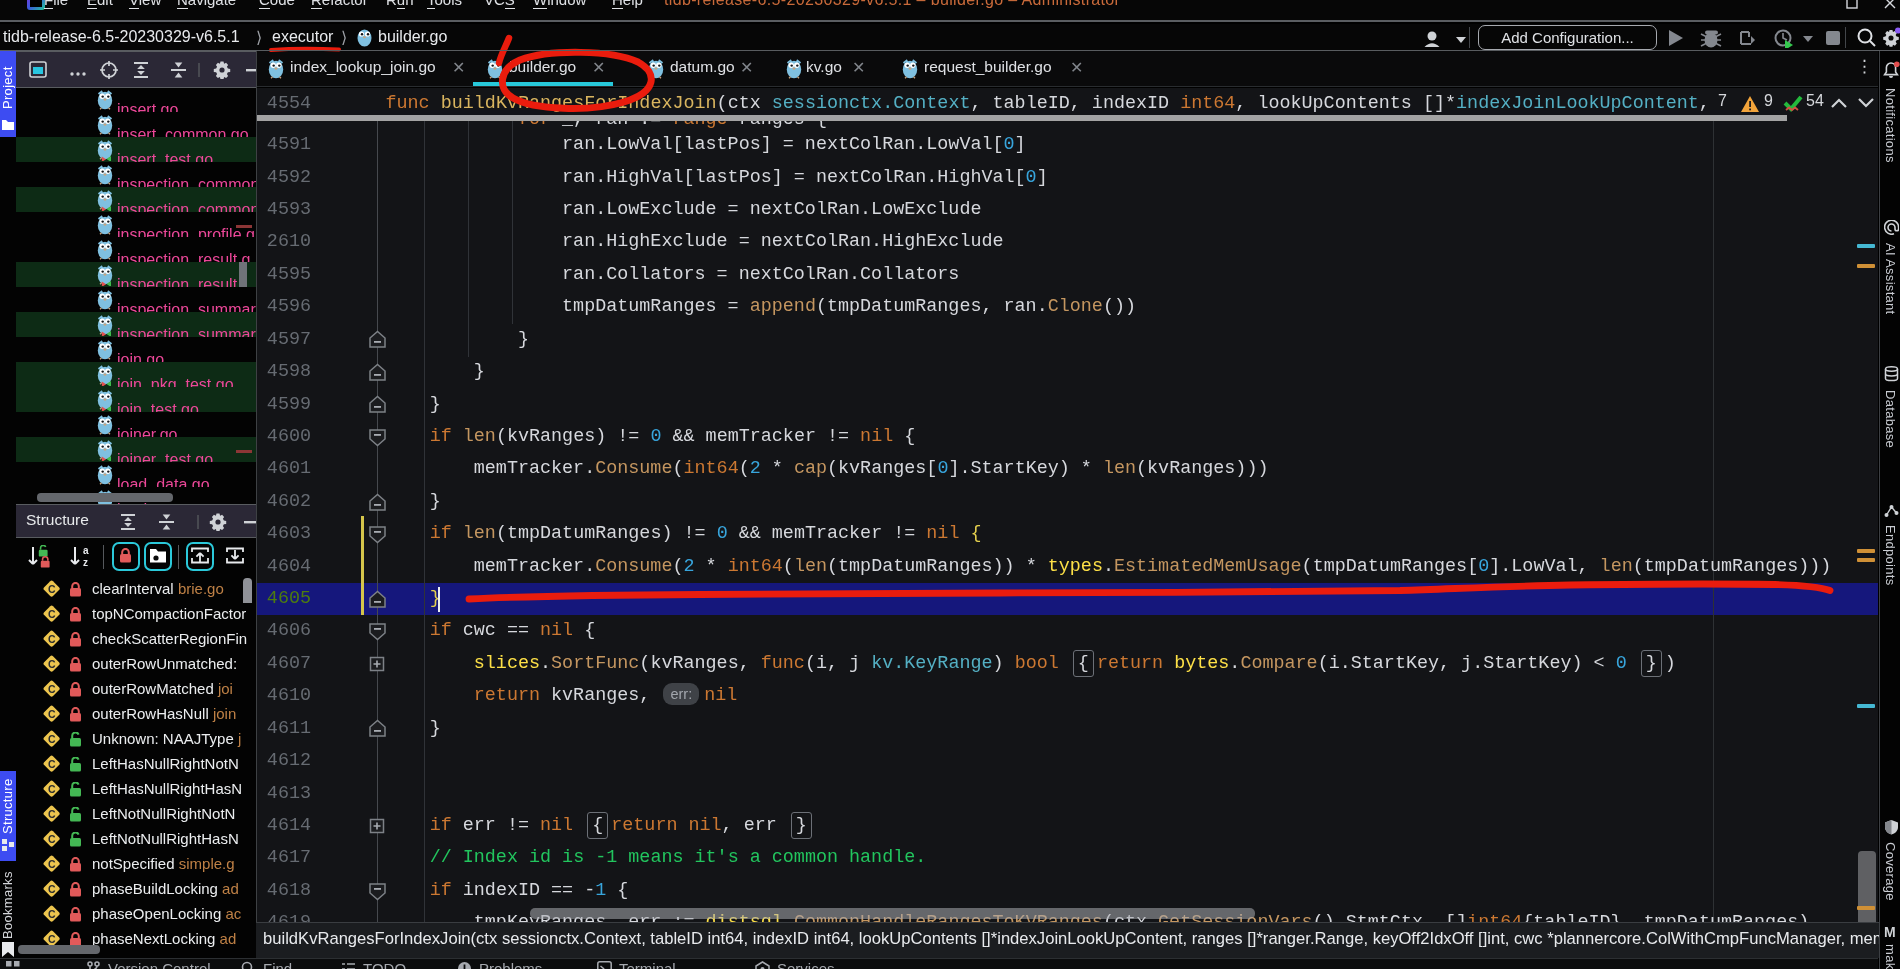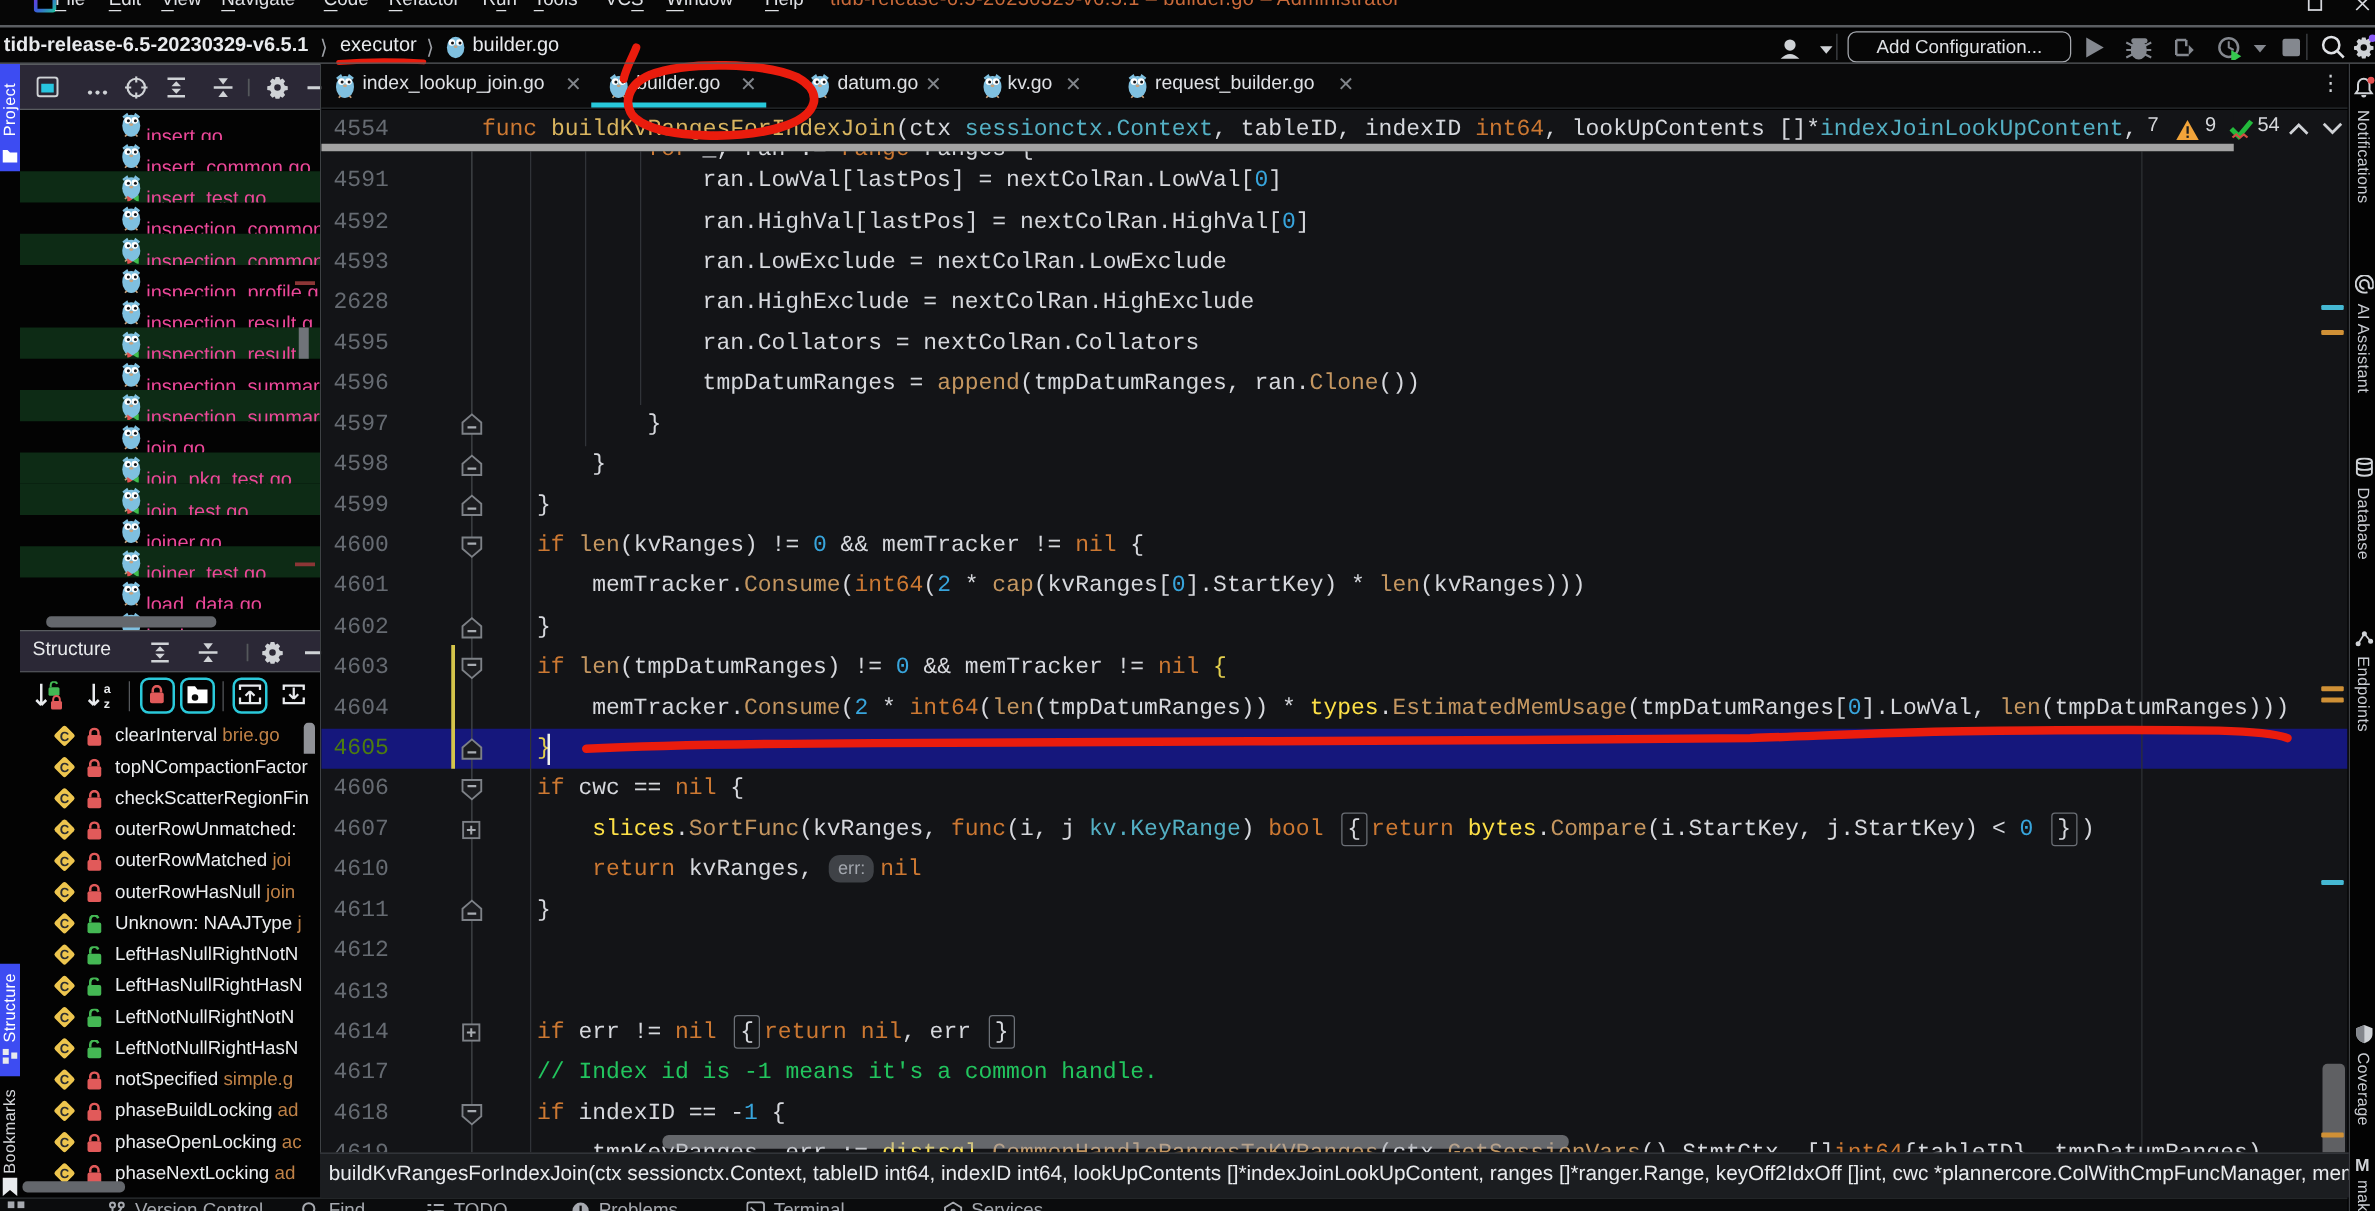--- a/index.html
+++ b/index.html
@@ -124,21 +124,21 @@
 <span class="mi" style="left:484px">VC<b>S</b></span>
 <span class="mi" style="left:533px"><b>W</b>indow</span>
 <span class="mi" style="left:612px"><b>H</b>elp</span>
 <span id="title">tidb-release-6.5-20230329-v6.5.1 – builder.go – Administrator</span>
 <svg class="abs" style="left:1845px;top:-4px" width="52" height="14">
         <rect x="2" y="2" width="10" height="10" fill="none" stroke="#d6d8dd" stroke-width="1.4"></rect>
         <path d="M40 2 L50 12 M50 2 L40 12" stroke="#d6d8dd" stroke-width="1.4"></path>
       </svg>
 </div>
 <div id="row2">
-<span class="bc" style="left:3px;font-weight:bold">tidb-release-6.5-20230329-v6.5.1</span>
+<span class="bc" style="left:3px;font-weight:normal">tidb-release-6.5-20230329-v6.5.1</span>
 <span class="bc" style="left:256px;color:#9da0a6">⟩</span>
 <span class="bc" style="left:272px">executor</span>
 <span class="bc" style="left:341px;color:#9da0a6">⟩</span>
 <svg class="abs" style="left:356px;top:4px" width="17" height="19" viewBox="0 0 17 19">
         <ellipse cx="8.5" cy="10" rx="7" ry="8.6" fill="#7fc0e0"></ellipse>
         <circle cx="5.5" cy="6" r="2.6" fill="#fff"></circle>
         <circle cx="11.5" cy="6" r="2.6" fill="#fff"></circle>
         <circle cx="6" cy="6.3" r="1.2" fill="#111"></circle>
         <circle cx="12" cy="6.3" r="1.2" fill="#111"></circle>
         <ellipse cx="8.5" cy="9.3" rx="1.5" ry="1" fill="#c9a27c"></ellipse>
@@ -515,21 +515,21 @@
 <div class="guide" style="left:167px;top:33px;height:801px"></div>
 <div class="guide" style="left:211px;top:33px;height:236px"></div>
 <div class="guide" style="left:255px;top:33px;height:203px"></div>
 <div class="guide" style="left:1456px;top:33px;height:801px;background:#2e3134"></div>
 <div id="foldline"></div>
 <div id="chbar"></div>
 <div class="line" style="top:16px"><span class="c">            <span class="k">for</span> _, ran := <span class="k">range</span> ranges {</span></div>
 <div class="line" style="top:41.1px"><span class="num">4591</span><span class="c">                ran.LowVal[lastPos] = nextColRan.LowVal[<span class="nu">0</span>]</span></div>
 <div class="line" style="top:73.5px"><span class="num">4592</span><span class="c">                ran.HighVal[lastPos] = nextColRan.HighVal[<span class="nu">0</span>]</span></div>
 <div class="line" style="top:105.9px"><span class="num">4593</span><span class="c">                ran.LowExclude = nextColRan.LowExclude</span></div>
-<div class="line" style="top:138.4px"><span class="num">2628</span><span class="c">                ran.HighExclude = nextColRan.HighExclude</span></div>
+<div class="line" style="top:138.4px"><span class="num">2610</span><span class="c">                ran.HighExclude = nextColRan.HighExclude</span></div>
 <div class="line" style="top:170.8px"><span class="num">4595</span><span class="c">                ran.Collators = nextColRan.Collators</span></div>
 <div class="line" style="top:203.2px"><span class="num">4596</span><span class="c">                tmpDatumRanges = <span class="m">append</span>(tmpDatumRanges, ran.<span class="m">Clone</span>())</span></div>
 <div class="line" style="top:235.6px"><span class="num">4597</span><span class="c">            }</span></div>
 <div class="line" style="top:268.1px"><span class="num">4598</span><span class="c">        }</span></div>
 <div class="line" style="top:300.5px"><span class="num">4599</span><span class="c">    }</span></div>
 <div class="line" style="top:332.9px"><span class="num">4600</span><span class="c">    <span class="k">if</span> <span class="m">len</span>(kvRanges) != <span class="nu">0</span> &amp;&amp; memTracker != <span class="k">nil</span> {</span></div>
 <div class="line" style="top:365.3px"><span class="num">4601</span><span class="c">        memTracker.<span class="m">Consume</span>(<span class="k">int64</span>(<span class="nu">2</span> * <span class="m">cap</span>(kvRanges[<span class="nu">0</span>].StartKey) * <span class="m">len</span>(kvRanges)))</span></div>
 <div class="line" style="top:397.8px"><span class="num">4602</span><span class="c">    }</span></div>
 <div class="line" style="top:430.2px"><span class="num">4603</span><span class="c">    <span class="k">if</span> <span class="m">len</span>(tmpDatumRanges) != <span class="nu">0</span> &amp;&amp; memTracker != <span class="k">nil</span> <span class="yb">{</span></span></div>
 <div class="line" style="top:462.6px"><span class="num">4604</span><span class="c">        memTracker.<span class="m">Consume</span>(<span class="nu">2</span> * <span class="k">int64</span>(<span class="m">len</span>(tmpDatumRanges)) * <span class="pk">types</span>.<span class="m">EstimatedMemUsage</span>(tmpDatumRanges[<span class="nu">0</span>].LowVal, <span class="m">len</span>(tmpDatumRanges)))</span></div>

